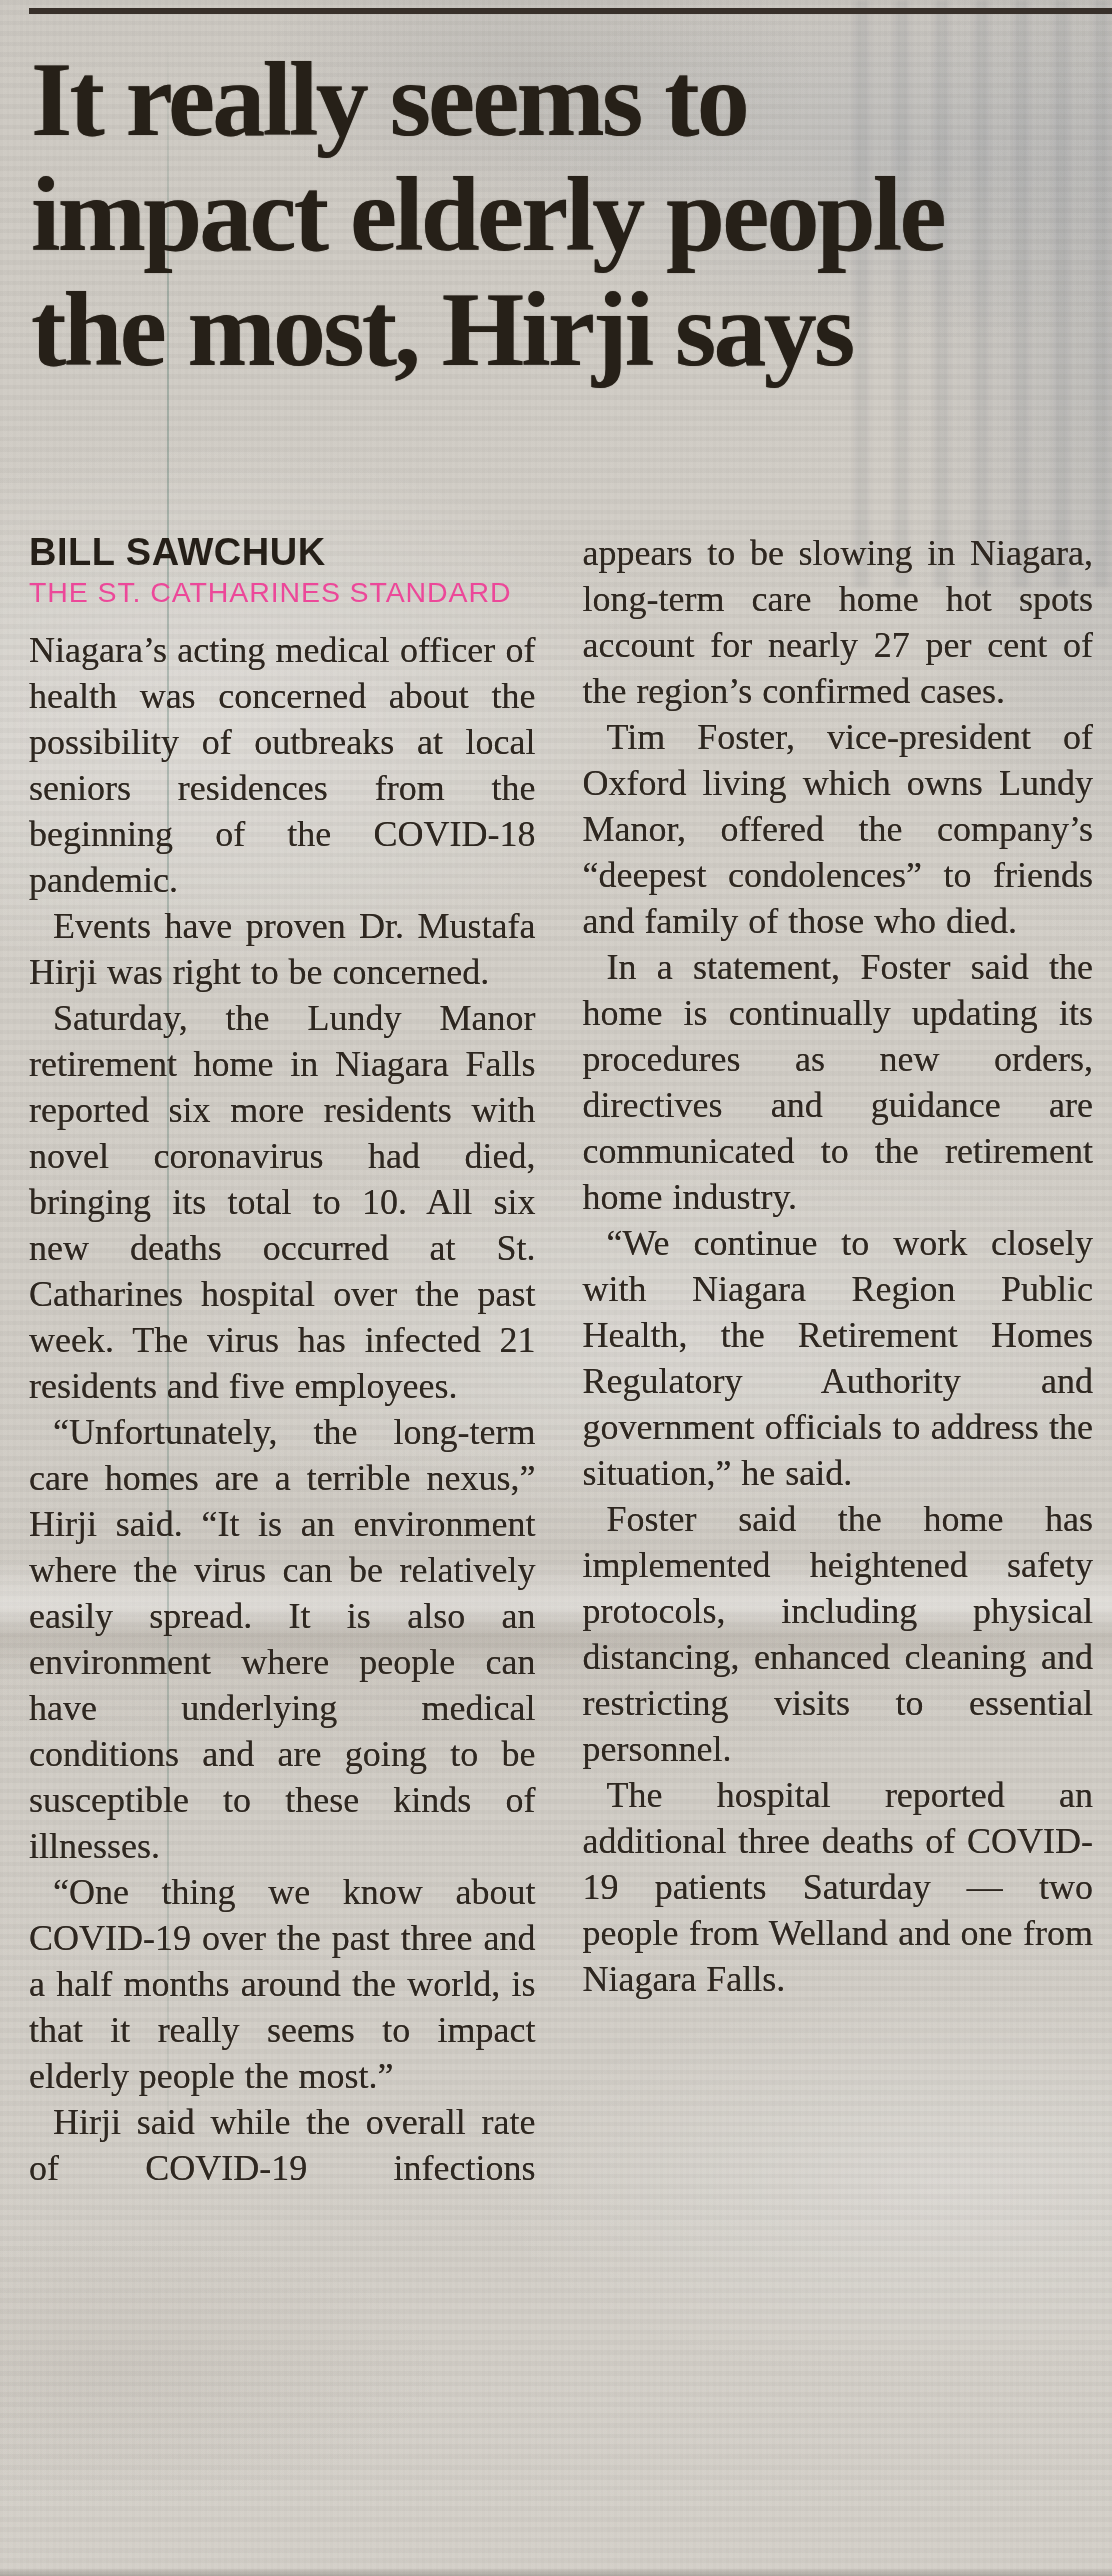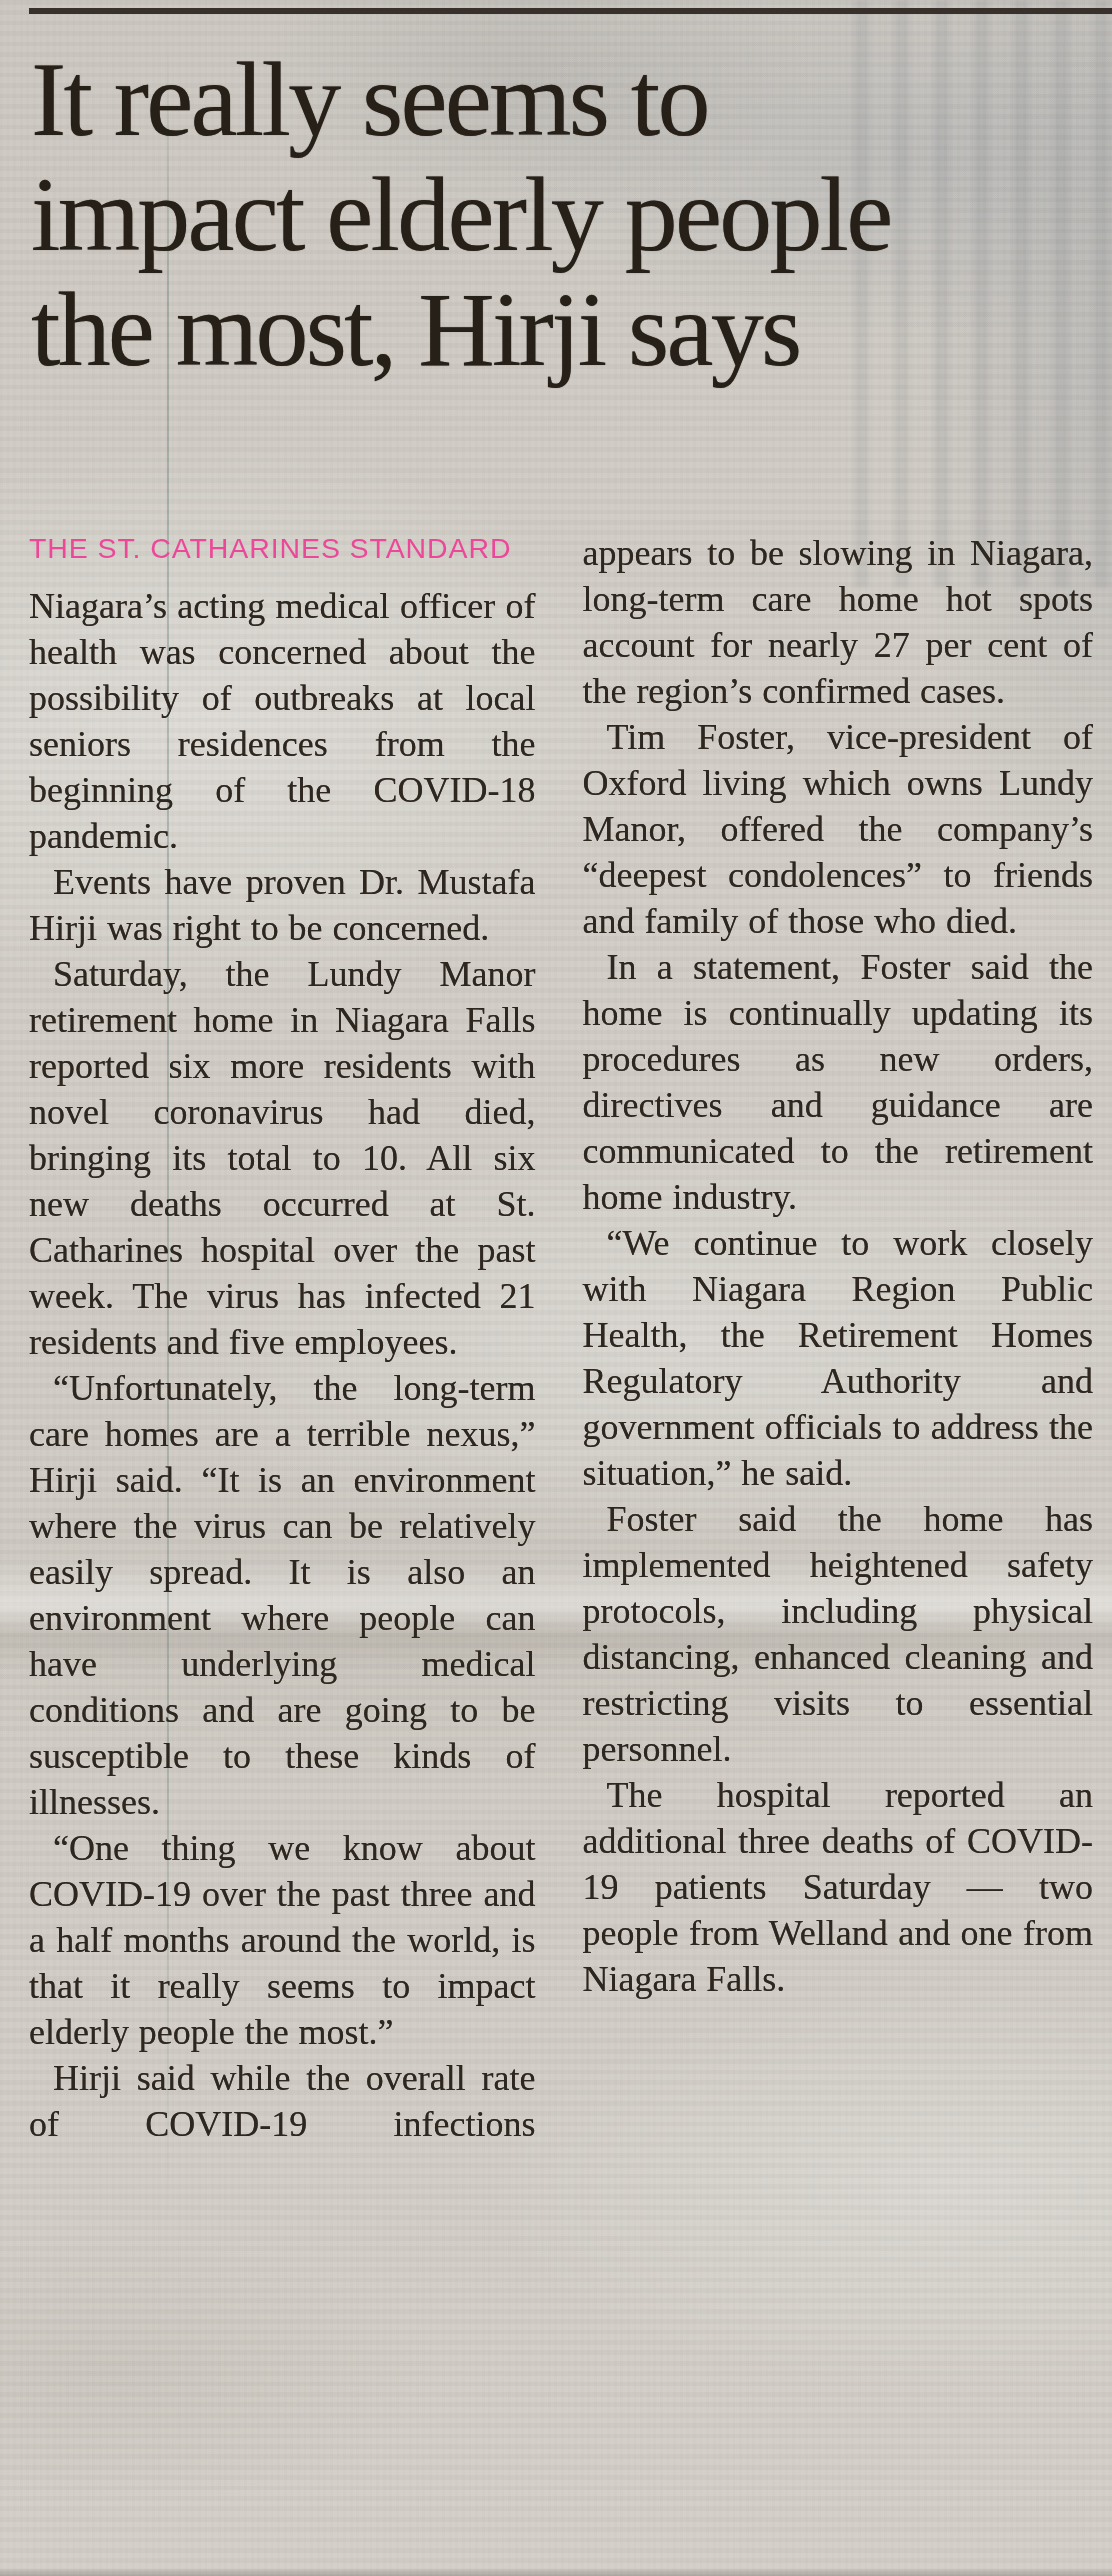--- a/index.html
+++ b/index.html
@@ -65,21 +65,21 @@
   }
 
   .headline {
     position: absolute;
     left: 31px; top: 42px;
     width: 1054px;
     color: #262018;
     font-size: 106px;
     line-height: 115px;
     letter-spacing: -2.8px;
-    font-weight: 400;
+    font-weight: 700;
     text-shadow: 0 0 0.9px rgba(38,32,24,0.65);
     white-space: nowrap;
   }
 
   .content {
     position: absolute;
     left: 29px; top: 530px;
     width: 1064px;
     display: flex;
     gap: 47px;
@@ -130,20 +130,21 @@
 
 <h1 class="headline" style="margin:0;">
   <div>It really seems to</div>
   <div>impact elderly people</div>
   <div>the most, Hirji says</div>
 </h1>
 
 <div class="content">
   <div class="col-left">
     <div class="byline">
+      <div class="byline-name">BILL SAWCHUK</div>
       <div class="byline-org">THE ST. CATHARINES STANDARD</div>
     </div>
     <p class="para">Niagara’s acting medical officer of health was concerned about the possibility of outbreaks at local seniors residences from the beginning of the COVID-18 pandemic.</p>
     <p class="para indent">Events have proven Dr. Mustafa Hirji was right to be concerned.</p>
     <p class="para indent">Saturday, the Lundy Manor retirement home in Niagara Falls reported six more residents with novel coronavirus had died, bringing its total to 10. All six new deaths occurred at St. Catharines hospital over the past week. The virus has infected 21 residents and five employees.</p>
     <p class="para indent">“Unfortunately, the long-term care homes are a terrible nexus,” Hirji said. “It is an environment where the virus can be relatively easily spread. It is also an environment where people can have underlying medical conditions and are going to be susceptible to these kinds of illnesses.</p>
     <p class="para indent">“One thing we know about COVID-19 over the past three and a half months around the world, is that it really seems to impact elderly people the most.”</p>
     <p class="para indent cont">Hirji said while the overall rate of COVID-19 infections</p>
   </div>
   <div class="col-right">

